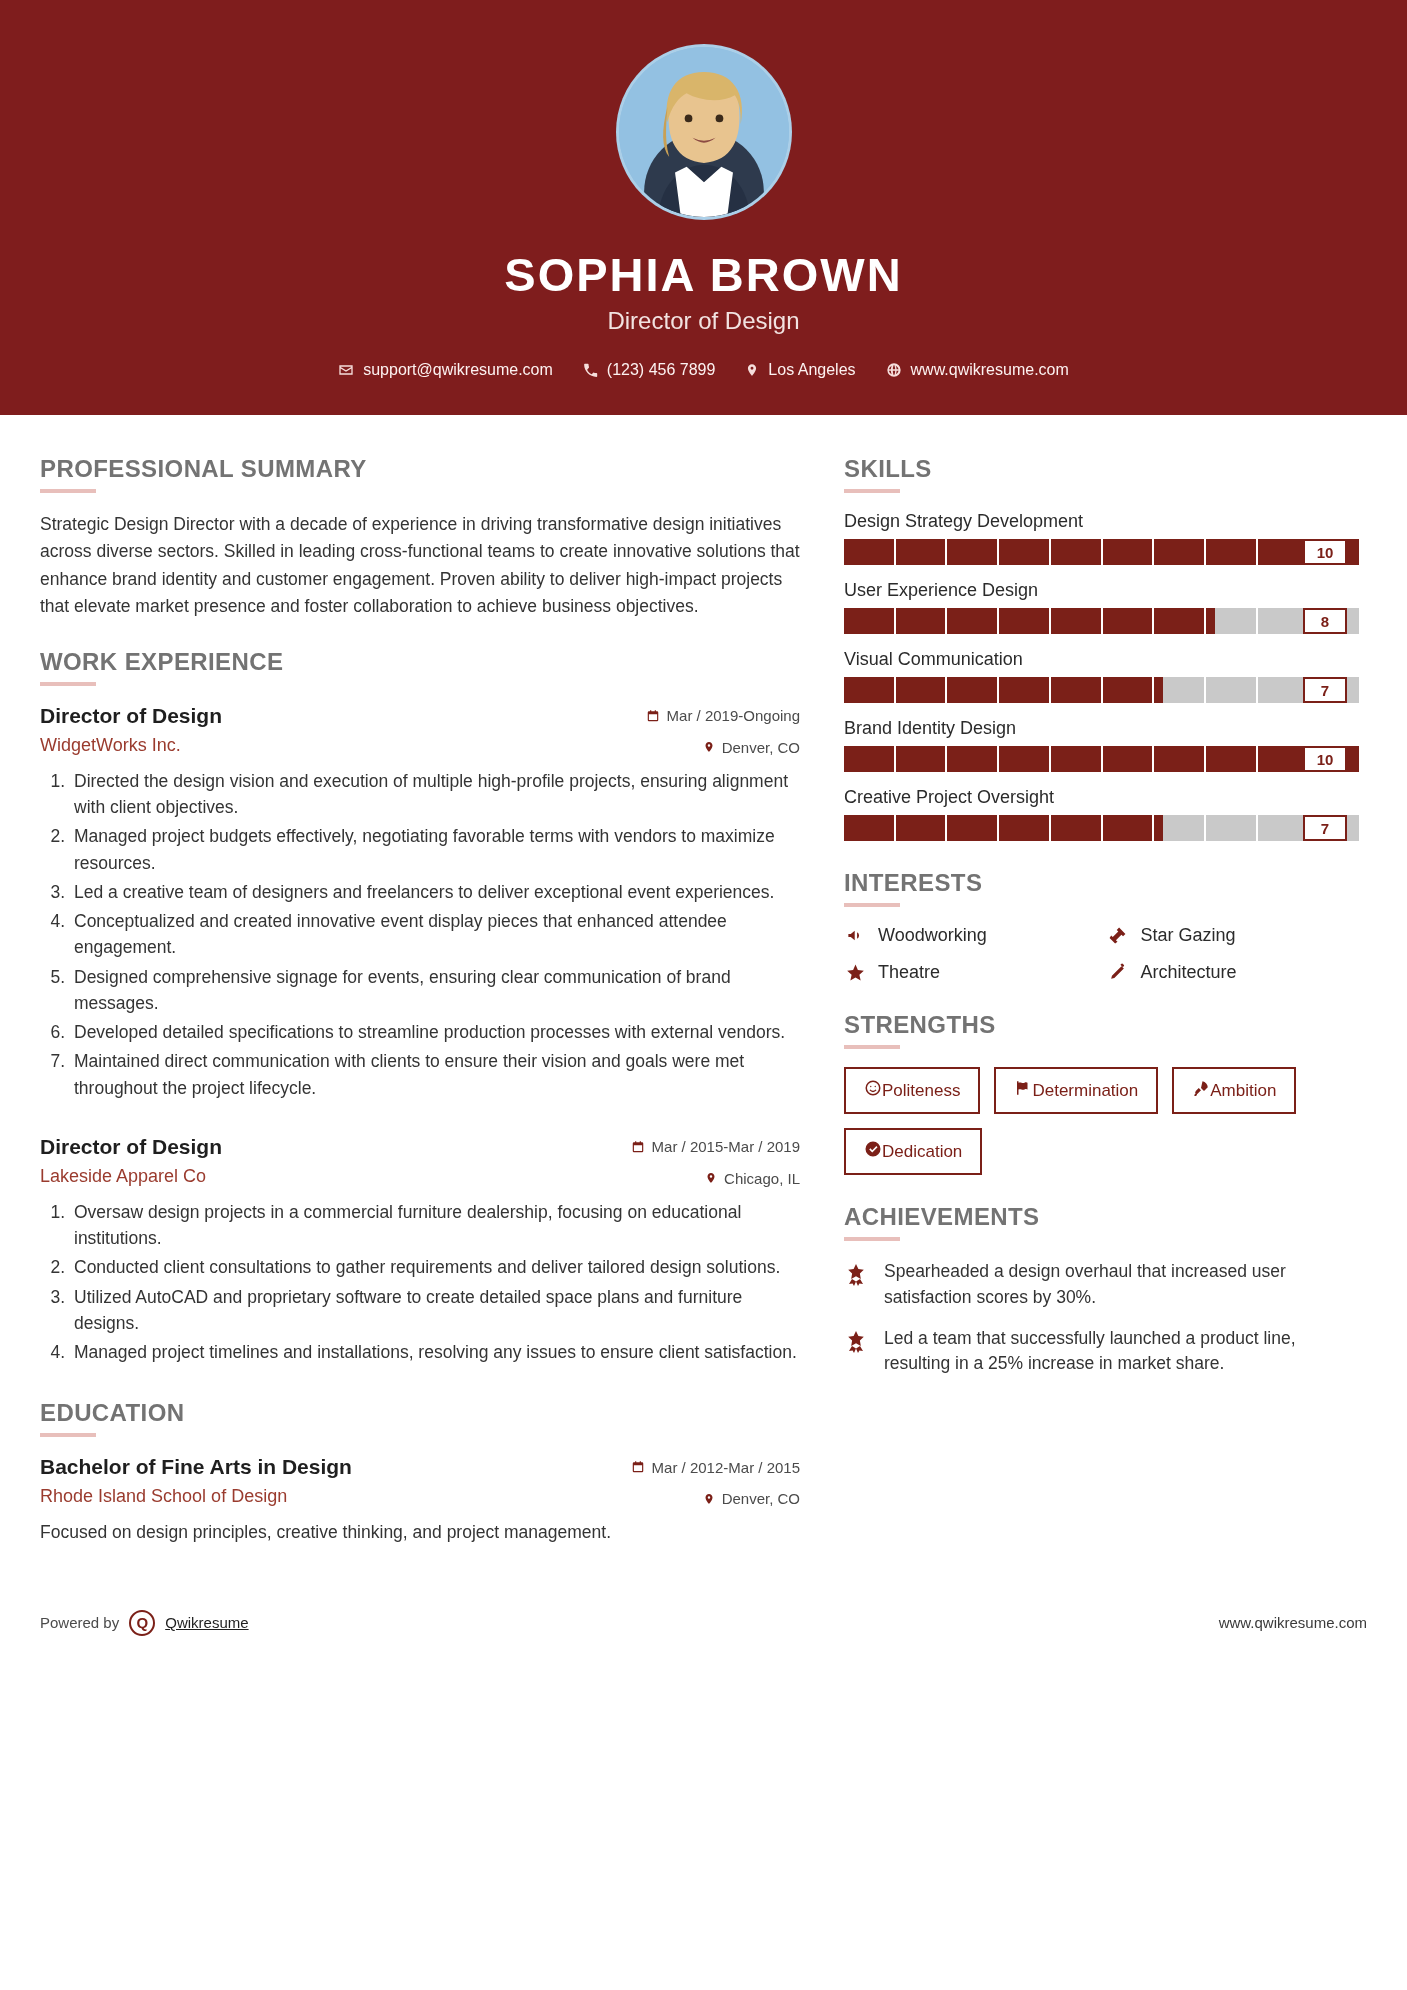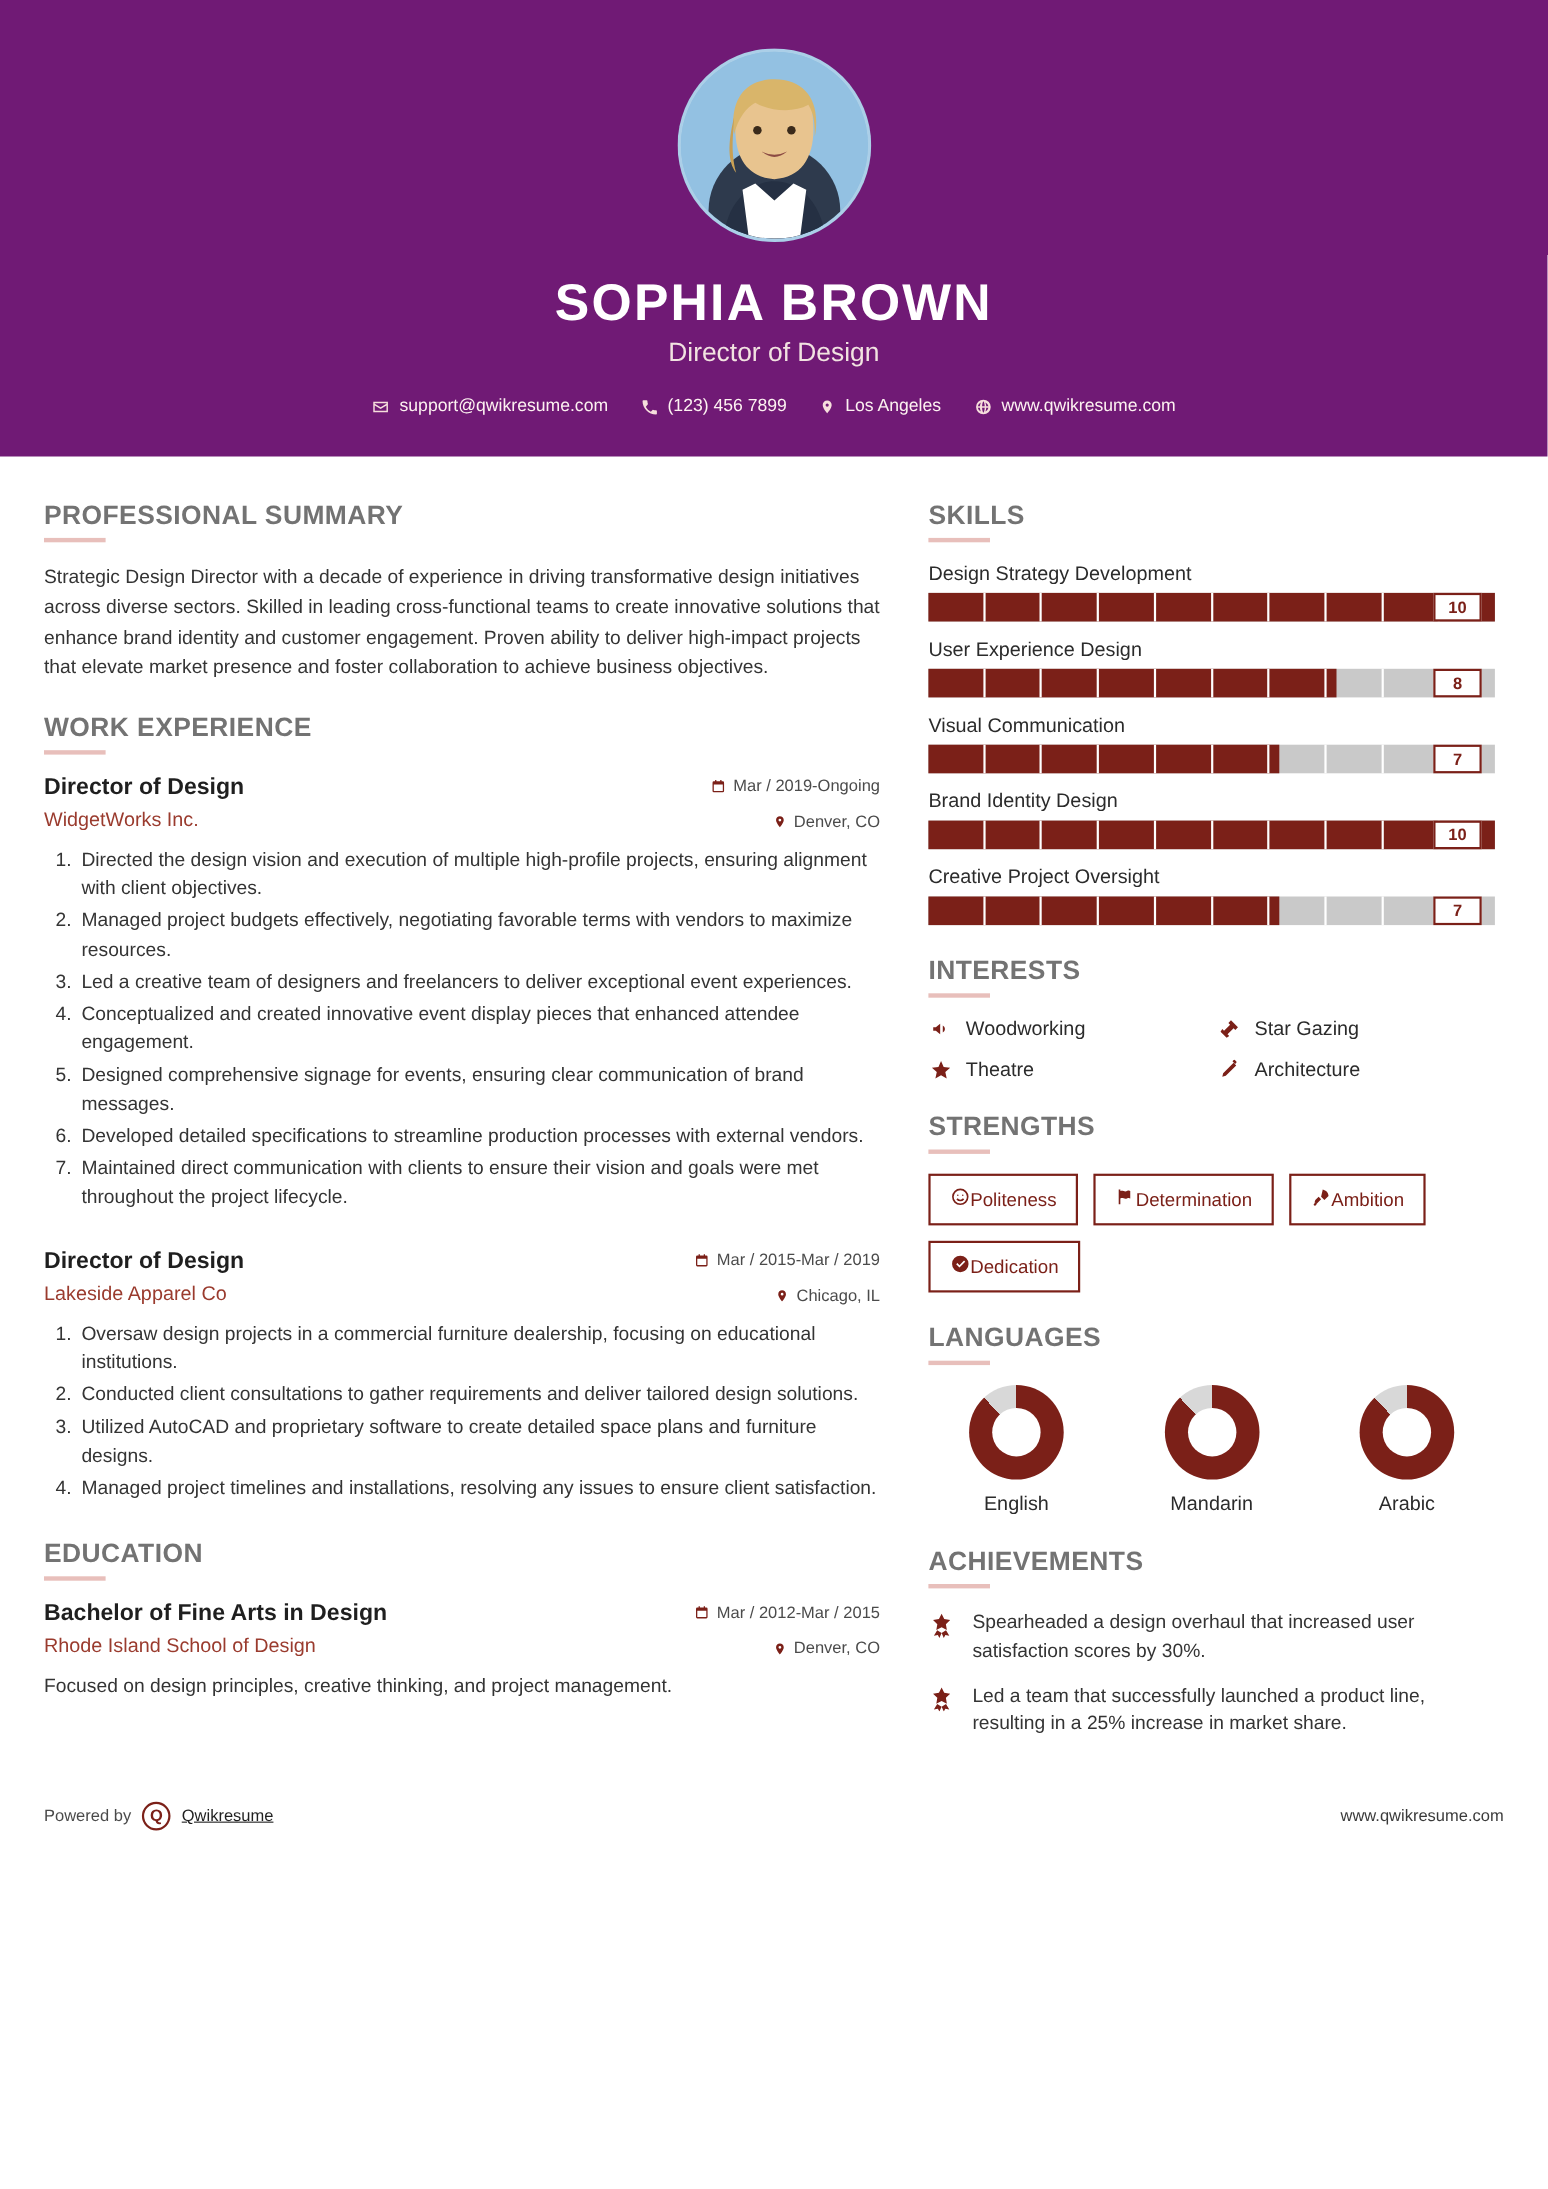--- a/index.html
+++ b/index.html
@@ -13,21 +13,21 @@
   }
   .page {
     width: 1407px;
     min-height: 1990px;
     background: #fff;
     position: relative;
   }
 
   
   .header {
-    background: #701a75;
+    background: #7f1d1d;
     padding: 44px 0 36px 0;
     text-align: center;
     color: #fff;
   }
   .avatar {
     width: 176px;
     height: 176px;
     border-radius: 50%;
     margin: 0 auto;
     background: #8fbfe0;
@@ -619,38 +619,20 @@
             <span>
               <svg width="18" height="18" viewBox="0 0 24 24" fill="#7b2018">
                   <path d="M12 2a10 10 0 100 20 10 10 0 000-20zm-1 14.5l-4-4 1.5-1.5 2.5 2.5 5.5-5.5L18 9.5l-7 7z"></path>
                 </svg>
             </span>
             <span>Dedication</span>
           </div>
         </div>
       </div>
 
-      <div class="section">
-        <h2 class="sec">LANGUAGES</h2>
-        <div class="sec-rule"></div>
-        <div class="langs">
-          <div class="lang">
-            <div class="donut" style="background: conic-gradient(#7b2018 0% 88%, #d8d8d8 88% 100%);"></div>
-            <div class="lang-label">English</div>
-          </div>
-          <div class="lang">
-            <div class="donut" style="background: conic-gradient(#7b2018 0% 88%, #d8d8d8 88% 100%);"></div>
-            <div class="lang-label">Mandarin</div>
-          </div>
-          <div class="lang">
-            <div class="donut" style="background: conic-gradient(#7b2018 0% 88%, #d8d8d8 88% 100%);"></div>
-            <div class="lang-label">Arabic</div>
-          </div>
-        </div>
-      </div>
 
       <div class="section">
         <h2 class="sec">ACHIEVEMENTS</h2>
         <div class="sec-rule"></div>
         <div class="ach">
           <span class="ic">
             <svg width="24" height="24" viewBox="0 0 24 24" fill="#7b2018">
                 <path d="M12 2l2.4 4.9 5.4.8-3.9 3.8.9 5.4-4.8-2.6-4.8 2.6.9-5.4-3.9-3.8 5.4-.8z"></path>
                 <path d="M8 17l-3 5 3.6-.6L10 24l2-4.5L8 17zm8 0l-4 2.5L14 24l1.4-2.6L19 22l-3-5z"></path>
               </svg>

